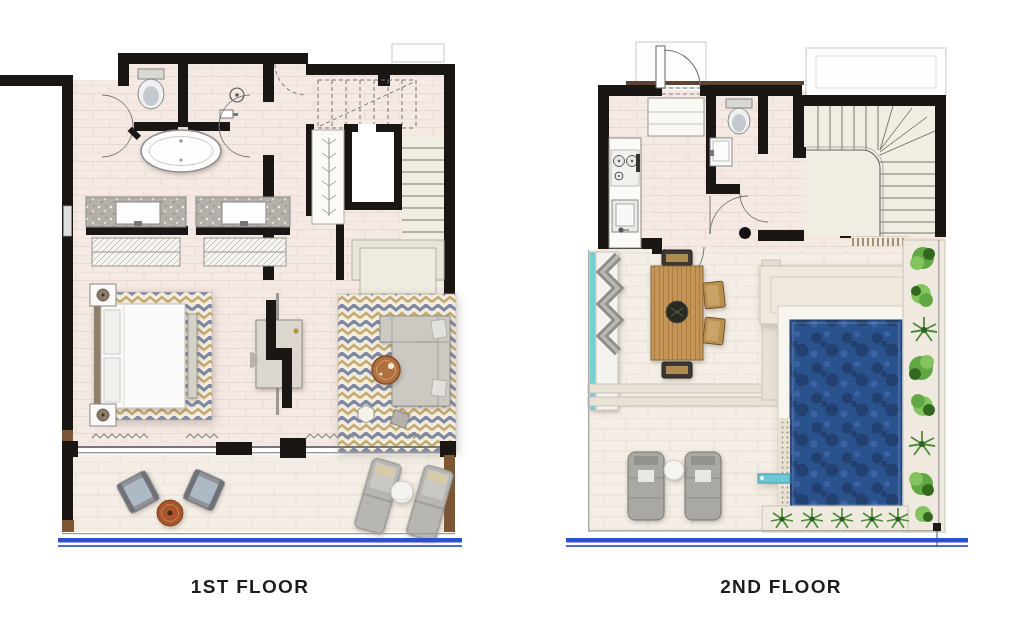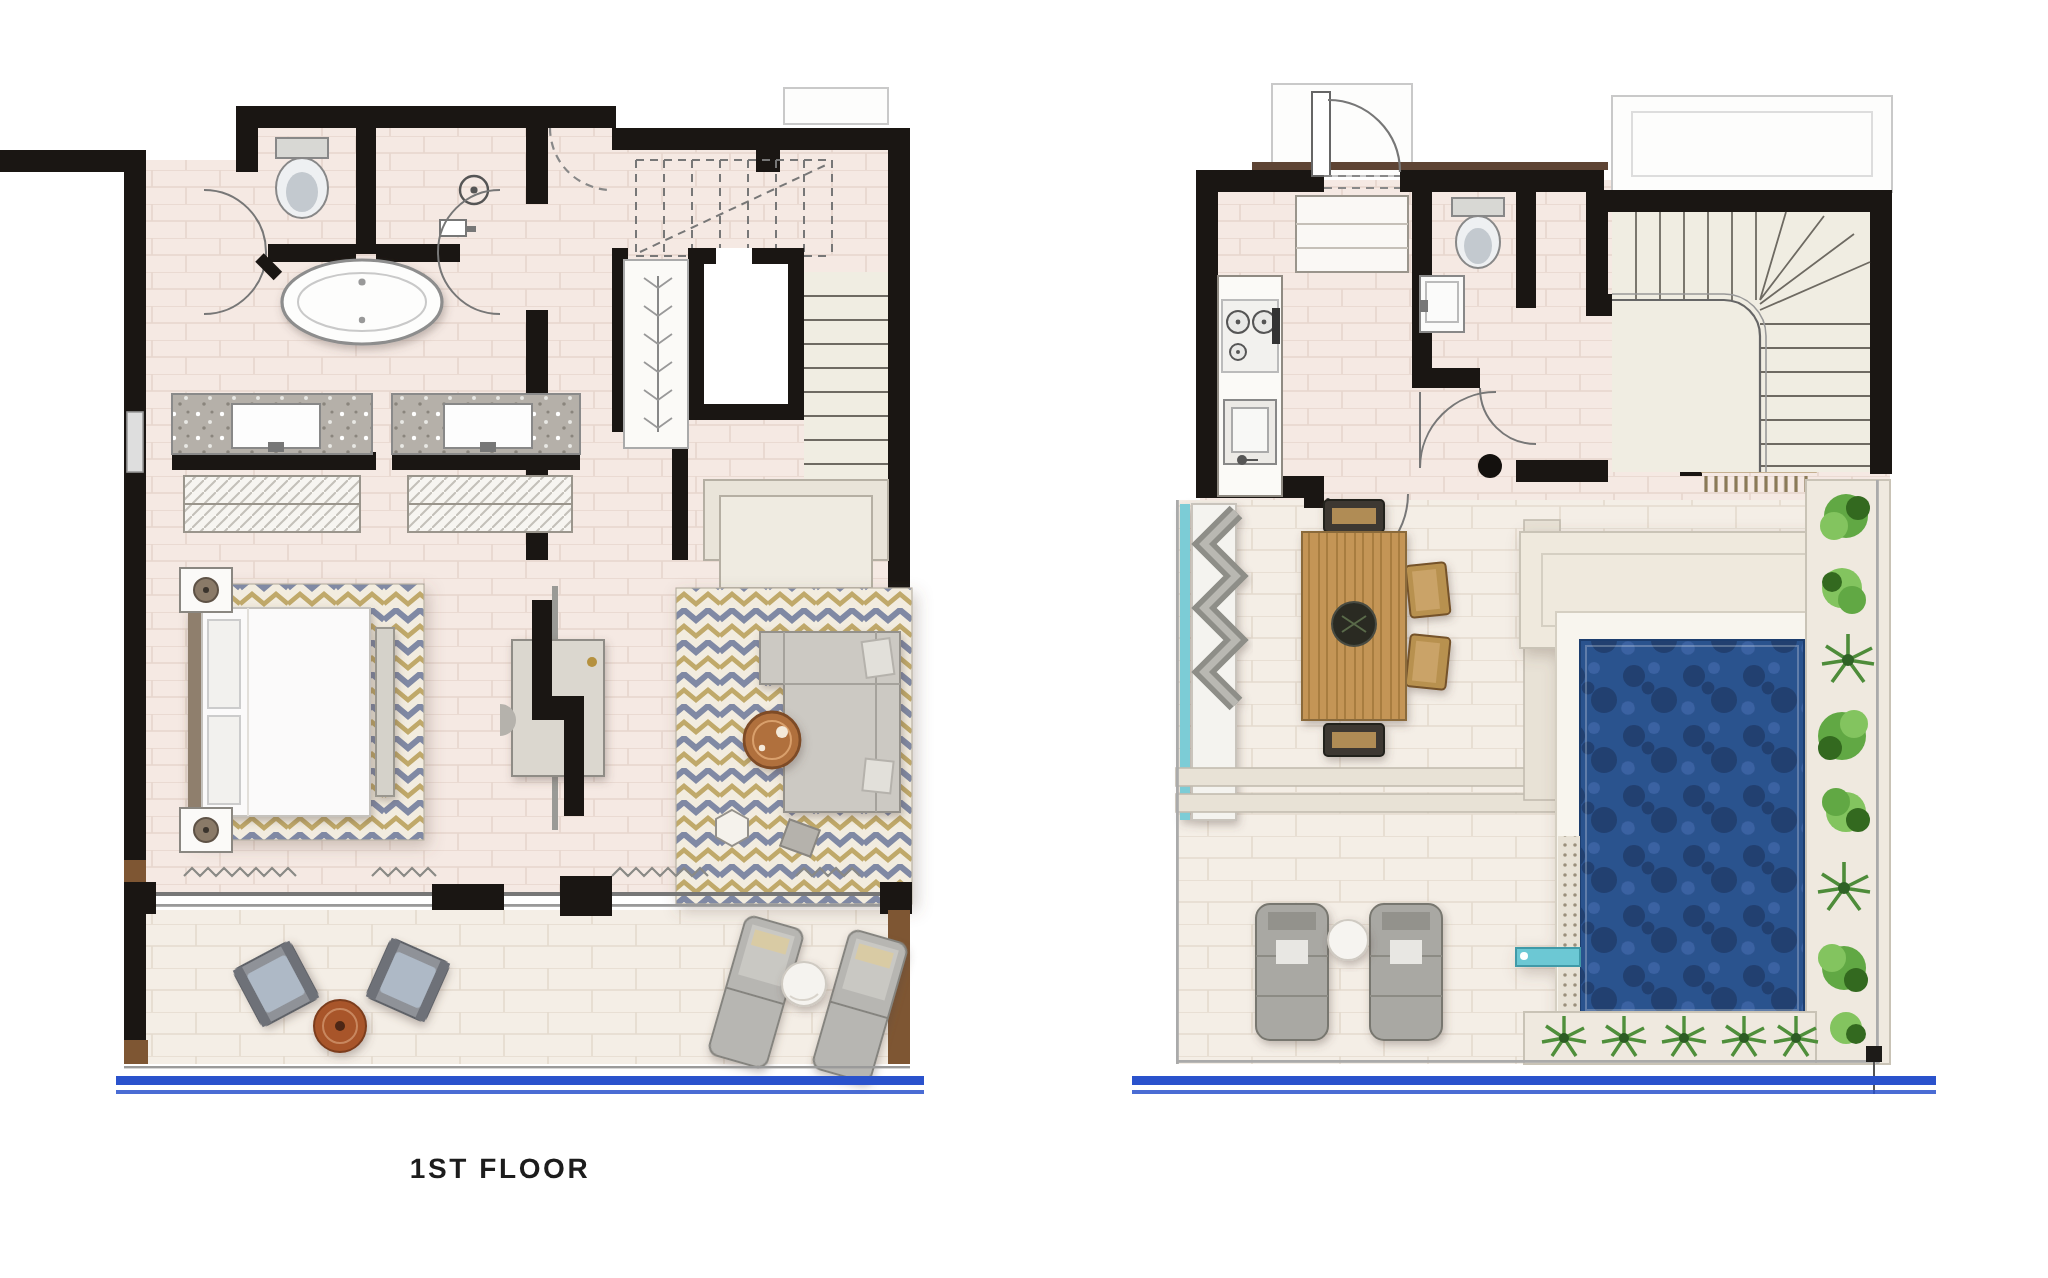--- a/index.html
+++ b/index.html
@@ -21,21 +21,21 @@
   .cw{fill:var(--wall)}
   .cfb{fill:var(--floor)} .cfl{stroke:var(--floor_line);fill:none;stroke-width:.8}
   .cdb{fill:var(--deck)} .cdl{stroke:var(--deck_line);fill:none;stroke-width:.8}
   .rugb{stroke:var(--rug_blue)} .rugg{stroke:var(--rug_gold)}
   .wtr{fill:var(--water)} .wtrd{fill:var(--water_dark)} .wtrl{fill:var(--water_light)}
   .pl{fill:var(--plant)} .pld{fill:var(--plant_dark)} .pll{fill:var(--plant_light)}
   .wd{fill:var(--wood)} .wdl{stroke:var(--wood_line)}
   .post{fill:var(--post)} .teal{fill:var(--teal)} .blue{fill:var(--balustrade)}
   .gry{fill:var(--gray_f)} .tan{fill:var(--tan)} .tand{fill:var(--tan_dot)}
   .plan-label{position:absolute;top:576px;transform:translateX(-50%);
-    color:var(--label);font-size:14px;font-weight:700;letter-spacing:1.3px;white-space:nowrap}
+    color:var(--label);font-size:19px;font-weight:700;letter-spacing:1.3px;white-space:nowrap}
 </style>
 </head>
 <body>
 
 <div class="canvas">
 <svg width="1024" height="560" viewBox="0 0 1024 560">
   <defs>
     <filter id="soft" x="-30%" y="-30%" width="160%" height="160%">
       <feDropShadow dx="1" dy="2" stdDeviation="2.2" flood-color="#5a4a42" flood-opacity="0.35"></feDropShadow>
     </filter>
@@ -521,13 +521,14 @@
     </g>
 
     <g>
       <rect class="blue" x="566" y="538" width="402" height="4.5"></rect>
       <rect class="blue" x="566" y="545" width="402" height="2" opacity="0.85"></rect>
     </g>
   </g>
 </svg>
 
 <div class="plan-label" style="left:250px">1ST FLOOR</div>
+<div class="plan-label" style="left:781px">2ND FLOOR</div>
 </div>
 
 </body></html>

